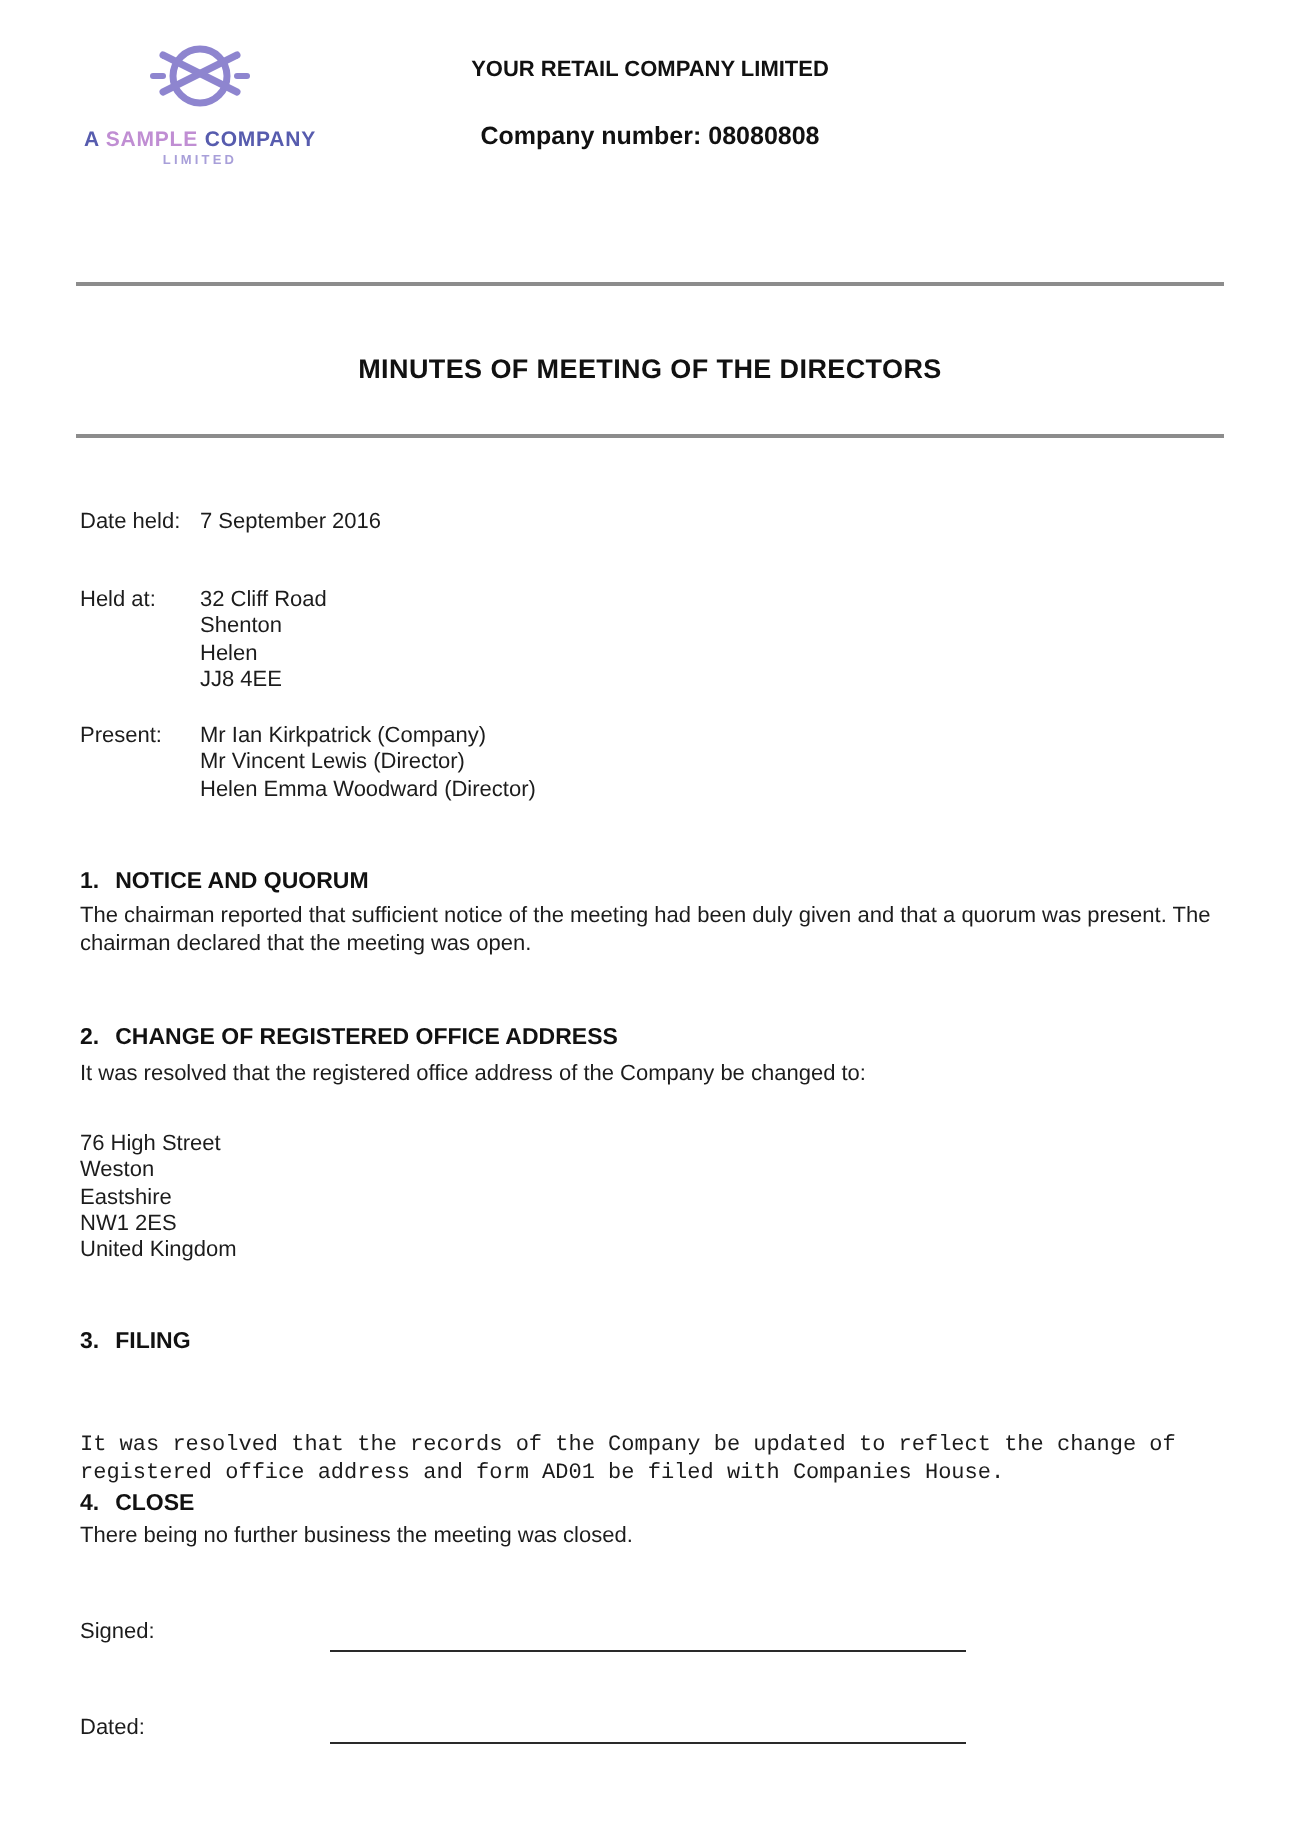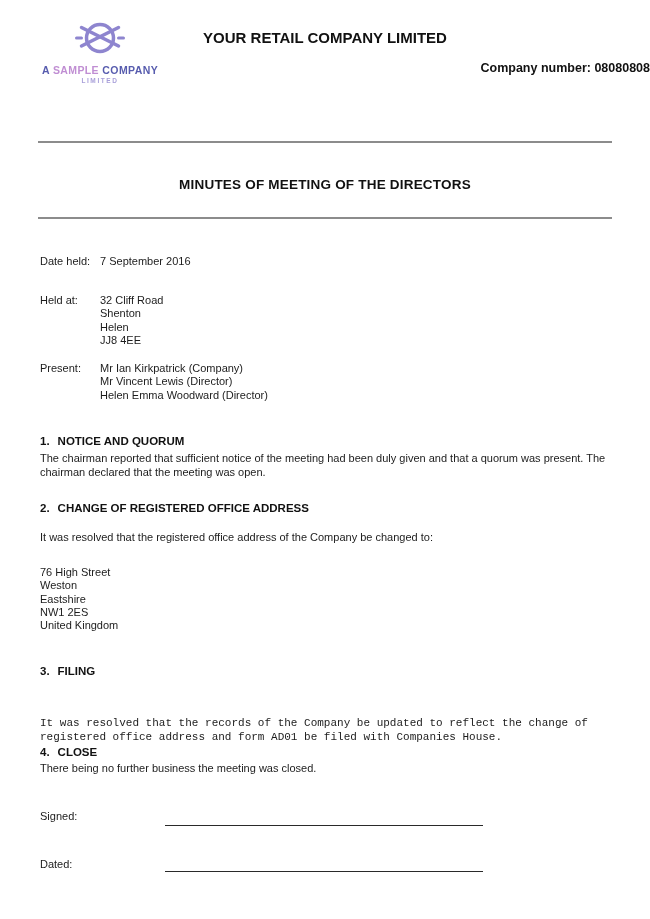--- a/index.html
+++ b/index.html
@@ -16,22 +16,22 @@
   
   .logo-block { position:absolute; left:40px; top:14px; width:120px; text-align:center; }
   .logo-icon svg { display:block; margin:0 auto; width:50px; height:48px; }
   .logo-name { margin-top:2px; font-size:10.5px; font-weight:bold; letter-spacing:.4px; white-space:nowrap; }
   .logo-name .c1 { color:#575cae; }
   .logo-name .c2 { color:#c08ed3; }
   .logo-name .c3 { color:#575cae; }
   .logo-sub { font-size:6.5px; font-weight:bold; color:#a89fd9; letter-spacing:1.6px; margin-top:1px; }
 
   .company-name { position:absolute; left:0; right:0; top:29px; text-align:center;
-                  font-size:15px; font-weight:bold; color:#111; }
-  .company-number { position:absolute; left:0; right:0; top:61px; text-align:right;
+                  font-size:11px; font-weight:bold; color:#111; }
+  .company-number { position:absolute; left:0; right:0; top:61px; text-align:center;
                   font-size:12.5px; font-weight:bold; color:#111; }
   .reg-office { position:absolute; left:0; right:0; top:88px; text-align:center;
                   font-size:10.5px; color:#1c1c1c; }
 
   
   .rule { position:absolute; left:38px; right:38px; height:1.5px; background:#8c8c8c; }
   .rule-1 { top:141px; }
   .rule-2 { top:217px; }
   .doc-title { position:absolute; left:0; right:0; top:177px; text-align:center;
                font-size:13.5px; font-weight:bold; color:#111; letter-spacing:.2px; }
@@ -44,21 +44,21 @@
   .meta-held { top:294px; }
   .meta-present { top:362px; }
 
   
   .sec-heading { position:absolute; left:40px; right:40px; font-size:11.5px; font-weight:bold; color:#111; }
   .sec-heading .num { display:inline-block; margin-right:8px; }
   .sec-para { position:absolute; left:40px; width:572px; font-size:11px; line-height:13.8px; }
   .addr-block { position:absolute; left:40px; font-size:11px; line-height:13.3px; }
 
   .h-s1 { top:435px; } .p-s1 { top:452px; }
-  .h-s2 { top:502px; } .p-s2 { top:531px; }
+  .h-s2 { top:513px; } .p-s2 { top:531px; }
   .addr-s2 { top:566px; }
   .h-s3 { top:665px; } .p-s3 { top:717px;font-family:Liberation Mono, monospace; }
   .h-s4 { top:746px; } .p-s4 { top:762px; }
 
   
   .sig-label { position:absolute; left:40px; font-size:11px; }
   .sig-line { position:absolute; left:165px; width:318px; height:1.3px; background:#2a2a2a; }
   .signed-label { top:810px; }
   .signed-line { top:825px; }
   .dated-label { top:858px; }

